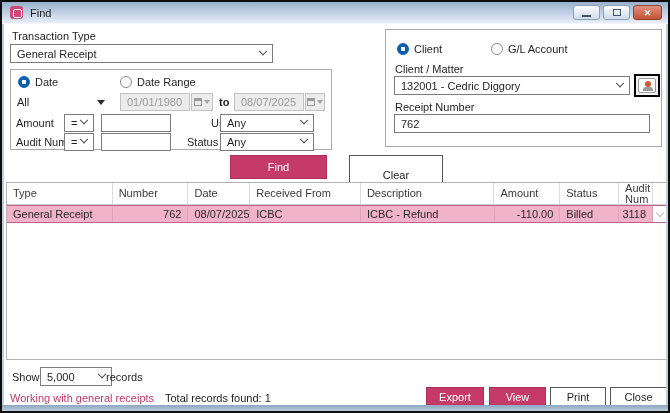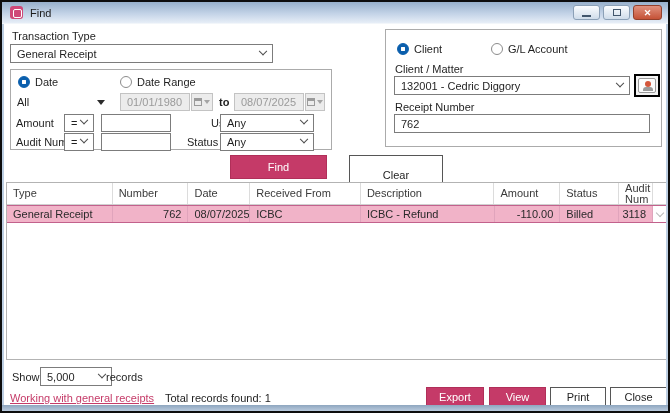--- a/index.html
+++ b/index.html
@@ -84,21 +84,21 @@
           border-bottom:1px solid #c2618c; }
   .td { font-size:11px; color:#2a2a2a; display:flex; align-items:center; padding:0 6px;
         border-right:1px solid #e0a4bc; overflow:hidden; white-space:nowrap; }
   .td.num { justify-content:flex-end; }
   .c0{width:106px}.c1{width:76px}.c2{width:62px}.c3{width:111px}.c4{width:134px}
   .c5{width:66px}.c6{width:59px}.c7{width:34px}.c8{width:14px;border-right:none}
   .td.c8 { background:#fff; border-right:none; padding:0; justify-content:center; }
   .row-chev { width:6px; height:6px; border-right:1.5px solid #b9b9b9;
               border-bottom:1.5px solid #b9b9b9; transform:rotate(45deg); margin-top:-3px; }
 
-  .link { position:absolute; font-size:11px; color:#c53a68; text-decoration:underline; }
+  .link { position:absolute; font-size:11px; color:#c53a68; }
 </style>
 </head>
 <body>
 
 <div class="window">
   <div class="frame-side frame-left"></div>
   <div class="frame-side frame-right"></div>
   <div class="frame-bottom"></div>
 
   <div class="titlebar">

